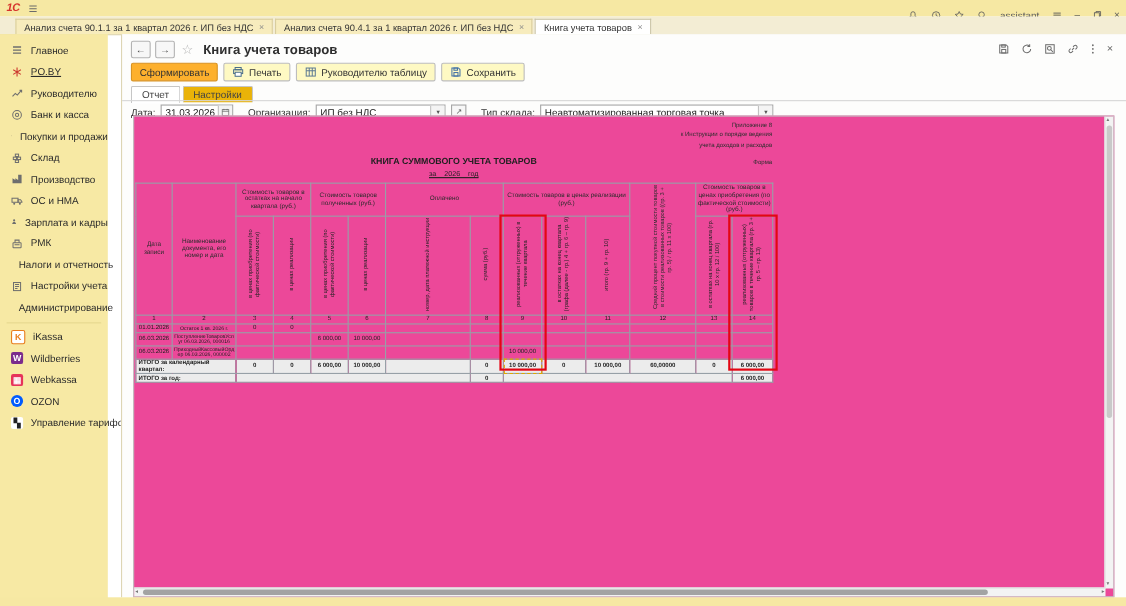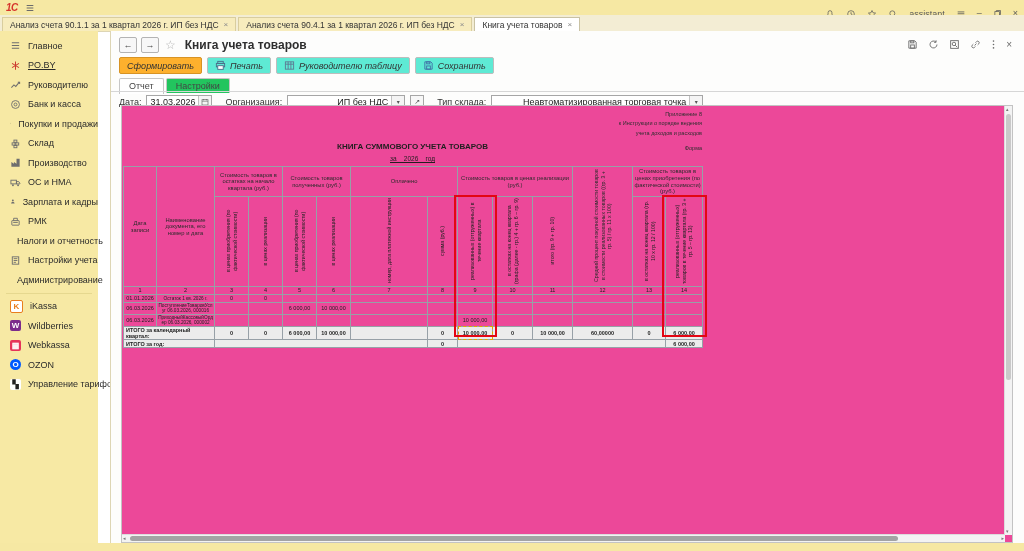--- a/index.html
+++ b/index.html
@@ -9,21 +9,21 @@
 
   
   .titlebar{position:absolute;top:0;left:0;right:0;height:15px;background:#f6e8a3;
             display:flex;align-items:center;gap:7px;padding:0 6px;font-size:9px;color:#3c3c3c;}
   .logo{color:#d6342c;font-weight:bold;font-style:italic;font-size:10px;letter-spacing:-0.5px;}
   .tb-right{margin-left:auto;display:flex;align-items:center;gap:11px;color:#5a5a5a;margin-top:12px;}
   .tb-right .glyph{font-size:9px;line-height:9px;}
 
   
   .tabbar{position:absolute;top:15px;left:0;right:0;height:15px;background:#f3edd4;
-          border-bottom:1px solid #ddd5b4;display:flex;align-items:flex-end;gap:2px;padding:1px 0 0 2px;}
+          border-bottom:1px solid #ddd5b4;display:flex;align-items:flex-end;gap:2px;padding:1px 0 0 14px;}
   .tab{height:13px;display:flex;align-items:center;gap:5px;padding:0 7px;font-size:8.5px;
        background:#f7ecbd;border:1px solid #d9cd9e;border-bottom:none;color:#333;white-space:nowrap;}
   .tab.active{background:#fff;border-color:#c9c2a4;}
   .tab .x{color:#8a8a8a;font-size:8px;}
 
   
   .sidebar{position:absolute;top:31px;left:0;width:98px;bottom:0;background:#f7e9a4;padding-top:5px;box-sizing:border-box;}
   .side-item{height:19.5px;display:flex;align-items:center;gap:7px;padding-left:10px;font-size:9px;color:#2b2b2b;cursor:pointer;}
   .side-item .lbl{white-space:nowrap;}
   .side-item .lbl.link{text-decoration:underline;}
@@ -37,35 +37,35 @@
 
   .nav-row{position:absolute;top:6px;left:8px;display:flex;align-items:center;gap:4px;}
   .nav-btn{width:16px;height:14px;border:1px solid #b3b3b3;border-radius:2px;background:#f7f7f7;
            font-size:9px;color:#444;display:flex;align-items:center;justify-content:center;}
   .fav-star{color:#b5b5b5;font-size:12px;margin:0 2px;}
   .page-title{font-size:12px;font-weight:bold;color:#2e2e2e;margin-left:3px;}
 
   .top-icons{position:absolute;top:8px;right:12px;display:flex;align-items:center;gap:10px;color:#6b6b6b;}
   .top-icons .glyph{font-size:10px;}
 
-  .toolbar{position:absolute;top:26px;left:8px;display:flex;gap:5px;align-items:flex-end;font-style:italic;}
+  .toolbar{position:absolute;top:26px;left:8px;display:flex;gap:5px;align-items:flex-end;}
   .btn{height:15px;display:flex;align-items:center;gap:4px;padding:0 7px;border:1px solid #bdbdbd;
-       border-radius:2px;background:#5eead4;font-size:9px;color:#333;white-space:nowrap;}
+       border-radius:2px;background:#fef9c3;font-size:9px;color:#333;white-space:nowrap;}
   .btn.primary{background:#fdb02d;border-color:#d79324;}
 
   .view-tabs{position:absolute;top:46px;left:8px;display:flex;align-items:flex-end;}
-  .vtab{font-size:9px;padding:2px 9px;border:1px solid #c6c6c6;border-bottom:none;background:#22c55e;
+  .vtab{font-size:9px;padding:2px 9px;border:1px solid #c6c6c6;border-bottom:none;background:#eab308;
         color:#444;border-radius:2px 2px 0 0;margin-right:2px;}
   .vtab.active{background:#fff;position:relative;top:1px;padding-bottom:3px;}
   .vtab-line{position:absolute;top:60px;left:0;right:0;height:1px;background:#d6d6d6;}
 
   .filters{position:absolute;top:64px;left:8px;display:flex;align-items:center;gap:5px;font-size:9px;color:#333;}
   .input{border:1px solid #a6a6a6;background:#fff;height:13px;display:flex;align-items:center;
          font-size:9px;color:#222;box-sizing:border-box;}
-  .input .val{padding:0 3px;flex:1;white-space:nowrap;overflow:hidden;text-align:right;}
+  .input .val{padding:0 3px;flex:1;white-space:nowrap;overflow:hidden;}
   .input .dd{width:12px;height:100%;border-left:1px solid #c2c2c2;display:flex;align-items:center;
              justify-content:center;font-size:6px;color:#555;background:#f4f4f4;}
   .sq-btn{width:14px;height:13px;border:1px solid #a6a6a6;background:#f7f7f7;display:flex;
           align-items:center;justify-content:center;box-sizing:border-box;}
 
   
   .canvas{position:absolute;top:74px;left:10px;right:11px;bottom:0;background:#ec4899;border:1px solid #c3c3c3;}
   .doc{position:absolute;left:1px;top:2px;width:579px;height:100%;}
   .appendix{position:absolute;top:2px;right:0;text-align:right;font-size:5.5px;line-height:1.7;color:#2e2e2e;}
   .form-label{position:absolute;top:37px;right:0;font-size:5.5px;color:#2e2e2e;}

